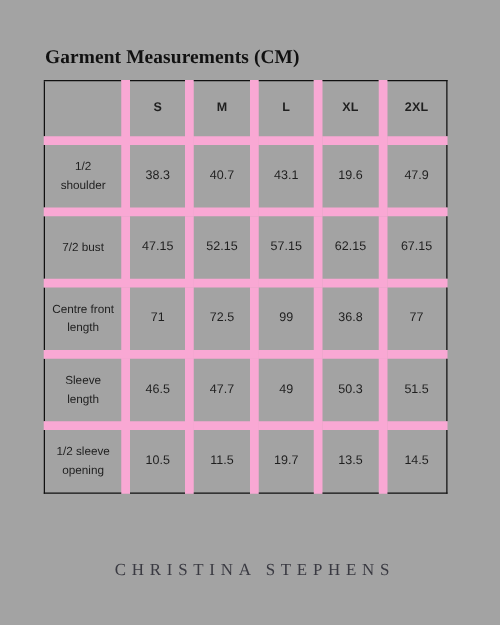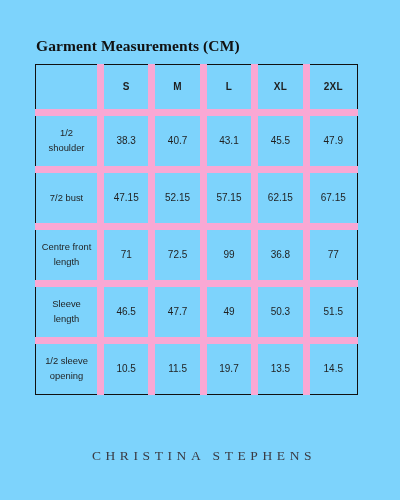--- a/index.html
+++ b/index.html
@@ -12,21 +12,21 @@
     background: #ffffff;
     font-family: "Liberation Sans", sans-serif;
     color: #1a1a1a;
     overflow: hidden;
     position: relative;
   }
 
   .page {
     position: absolute;
     inset: 0;
-    background: #7dd3fc;
+    background: #a3a3a3;
   }
 
   
   .title {
     position: absolute;
     left: 36px;
     top: 37px;
     font-family: "Liberation Serif", serif;
     font-weight: bold;
     font-size: 15.5px;
@@ -133,21 +133,21 @@
           <th>2XL</th>
         </tr>
       </thead>
       <tbody>
 
         <tr>
           <td class="row-label">1/2 shoulder</td>
           <td class="value-cell">38.3</td>
           <td class="value-cell">40.7</td>
           <td class="value-cell">43.1</td>
-          <td class="value-cell">45.5</td>
+          <td class="value-cell">19.6</td>
           <td class="value-cell">47.9</td>
         </tr>
 
         <tr>
           <td class="row-label">7/2 bust</td>
           <td class="value-cell">47.15</td>
           <td class="value-cell">52.15</td>
           <td class="value-cell">57.15</td>
           <td class="value-cell">62.15</td>
           <td class="value-cell">67.15</td>

